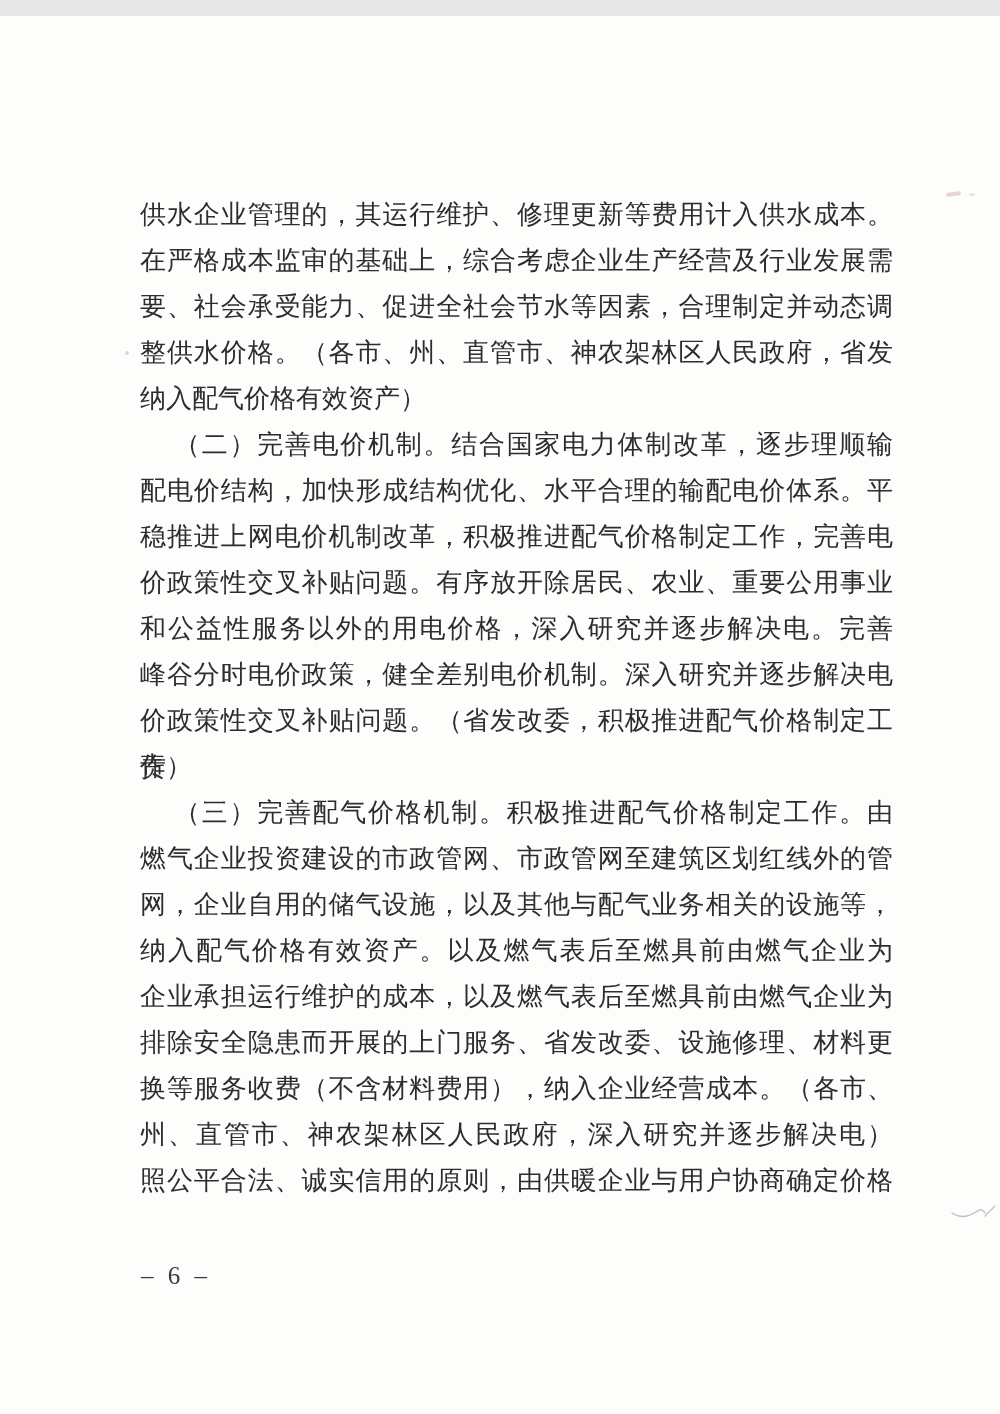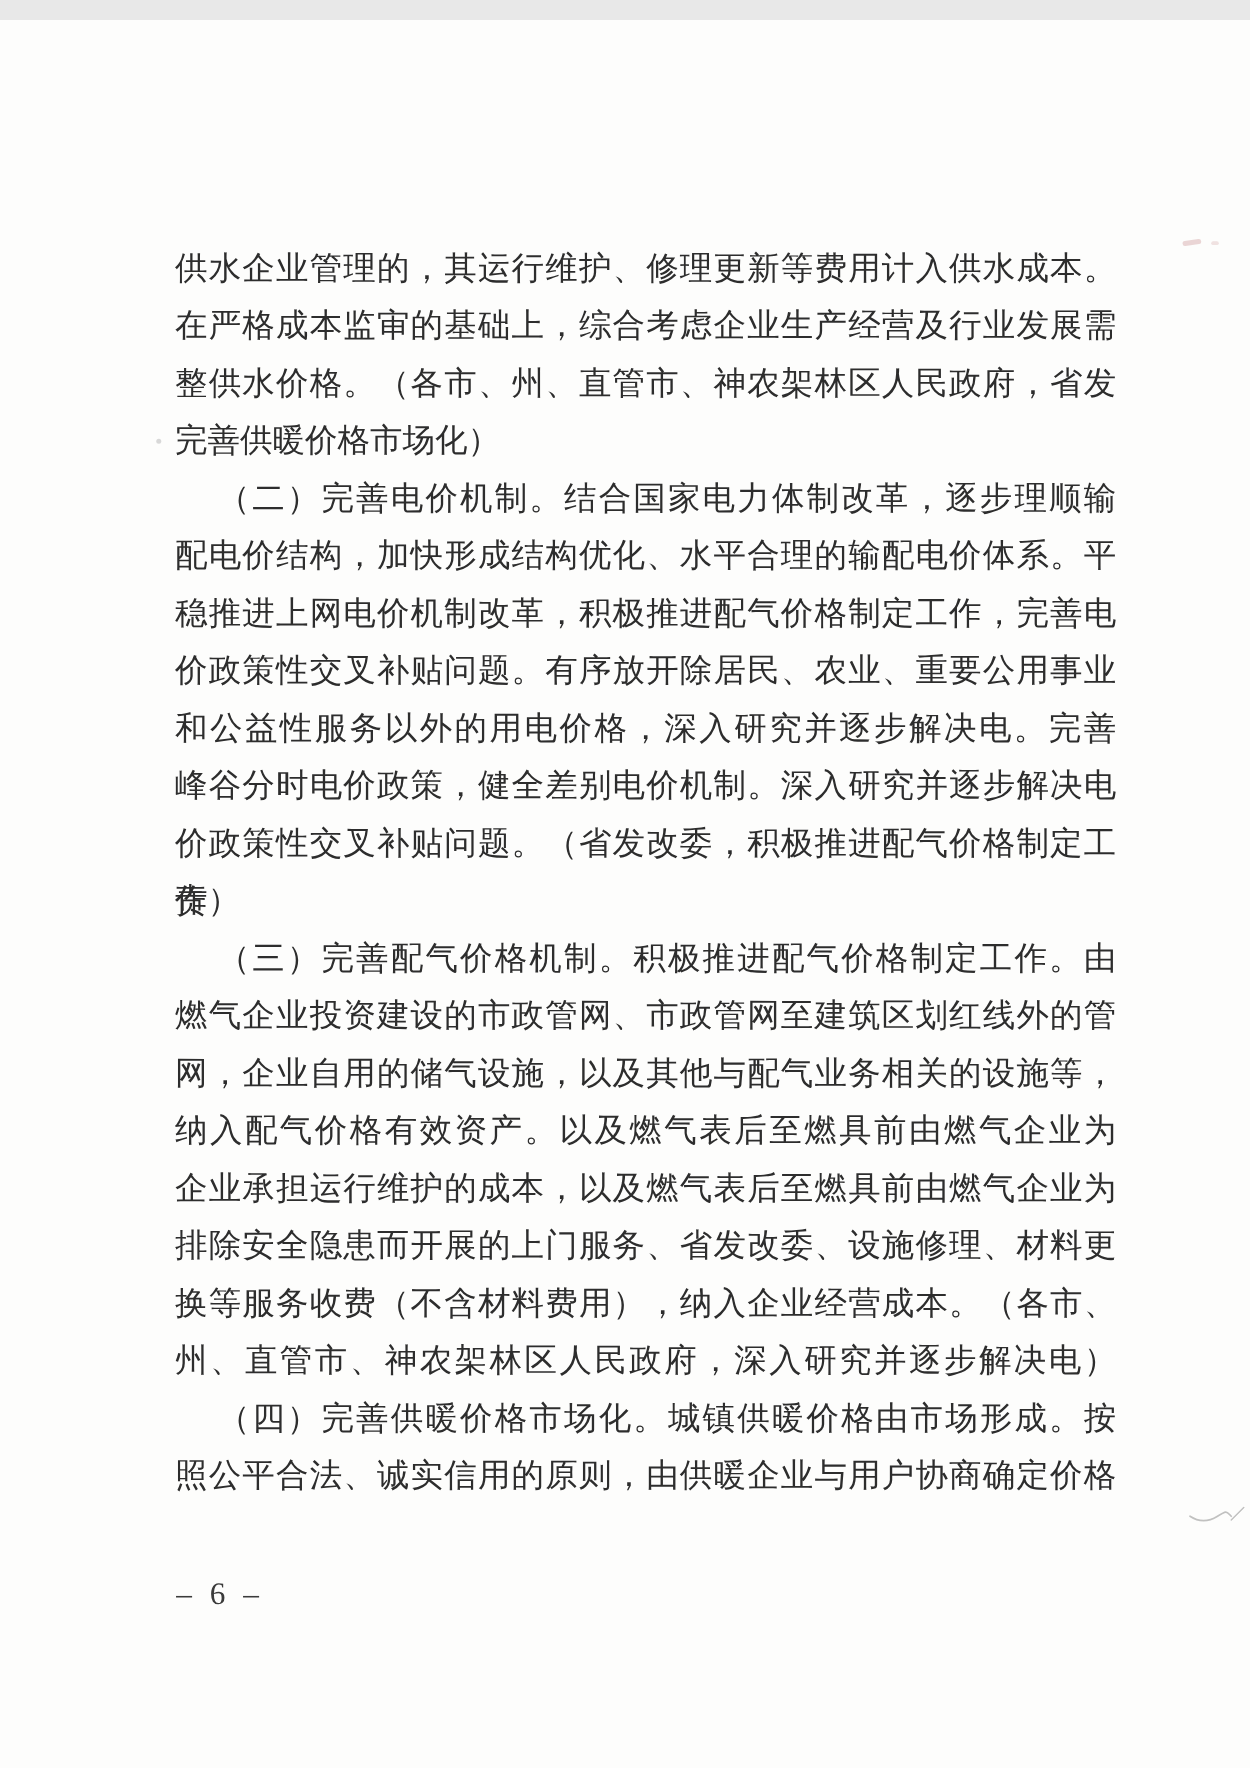--- a/index.html
+++ b/index.html
@@ -77,22 +77,23 @@
 </style>
 </head>
 <body>
 
 <div class="page" style="background: rgb(253, 253, 252); color: rgb(45, 45, 45);">
 
   <main class="text-block">
       <div class="paragraph">
         <div class="line fill">供水企业管理的，其运行维护、修理更新等费用计入供水成本。</div>
         <div class="line fill">在严格成本监审的基础上，综合考虑企业生产经营及行业发展需</div>
+        <div class="line fill">要、社会承受能力、促进全社会节水等因素，合理制定并动态调</div>
         <div class="line fill">整供水价格。（各市、州、直管市、神农架林区人民政府，省发</div>
-        <div class="line">完善供暖价格市场化）</div>
+        <div class="line">纳入配气价格有效资产）</div>
       </div>
       <div class="paragraph">
         <div class="line indent fill">（二）完善电价机制。结合国家电力体制改革，逐步理顺输</div>
         <div class="line fill">配电价结构，加快形成结构优化、水平合理的输配电价体系。平</div>
         <div class="line fill">稳推进上网电价机制改革，积极推进配气价格制定工作，完善电</div>
         <div class="line fill">价政策性交叉补贴问题。有序放开除居民、农业、重要公用事业</div>
         <div class="line fill">和公益性服务以外的用电价格，深入研究并逐步解决电。完善</div>
         <div class="line fill">峰谷分时电价政策，健全差别电价机制。深入研究并逐步解决电</div>
         <div class="line fill">价政策性交叉补贴问题。（省发改委，积极推进配气价格制定工作</div>
         <div class="line">责）</div>
@@ -101,21 +102,20 @@
         <div class="line indent fill">（三）完善配气价格机制。积极推进配气价格制定工作。由</div>
         <div class="line fill">燃气企业投资建设的市政管网、市政管网至建筑区划红线外的管</div>
         <div class="line fill">网，企业自用的储气设施，以及其他与配气业务相关的设施等，</div>
         <div class="line fill">纳入配气价格有效资产。以及燃气表后至燃具前由燃气企业为</div>
         <div class="line fill">企业承担运行维护的成本，以及燃气表后至燃具前由燃气企业为</div>
         <div class="line fill">排除安全隐患而开展的上门服务、省发改委、设施修理、材料更</div>
         <div class="line fill">换等服务收费（不含材料费用），纳入企业经营成本。（各市、</div>
         <div class="line fill">州、直管市、神农架林区人民政府，深入研究并逐步解决电）</div>
       </div>
       <div class="paragraph">
-        <div class="line indent fill">（四）完善供暖价格市场化。城镇供暖价格由市场形成。按</div>
         <div class="line fill">照公平合法、诚实信用的原则，由供暖企业与用户协商确定价格</div>
       </div>
     </main>
 
   <div class="page-number" style="color: rgb(59, 59, 59);">– 6 –</div>
 
   <span class="artifact pink-mark" style="background: rgb(216, 174, 174);"></span>
   <span class="artifact pink-speck" style="background: rgb(216, 174, 174);"></span>
   <span class="artifact ink-dot" style="background: rgb(185, 185, 185);"></span>
   <svg class="artifact squiggle" viewBox="0 0 50 22" xmlns="http://www.w3.org/2000/svg">

